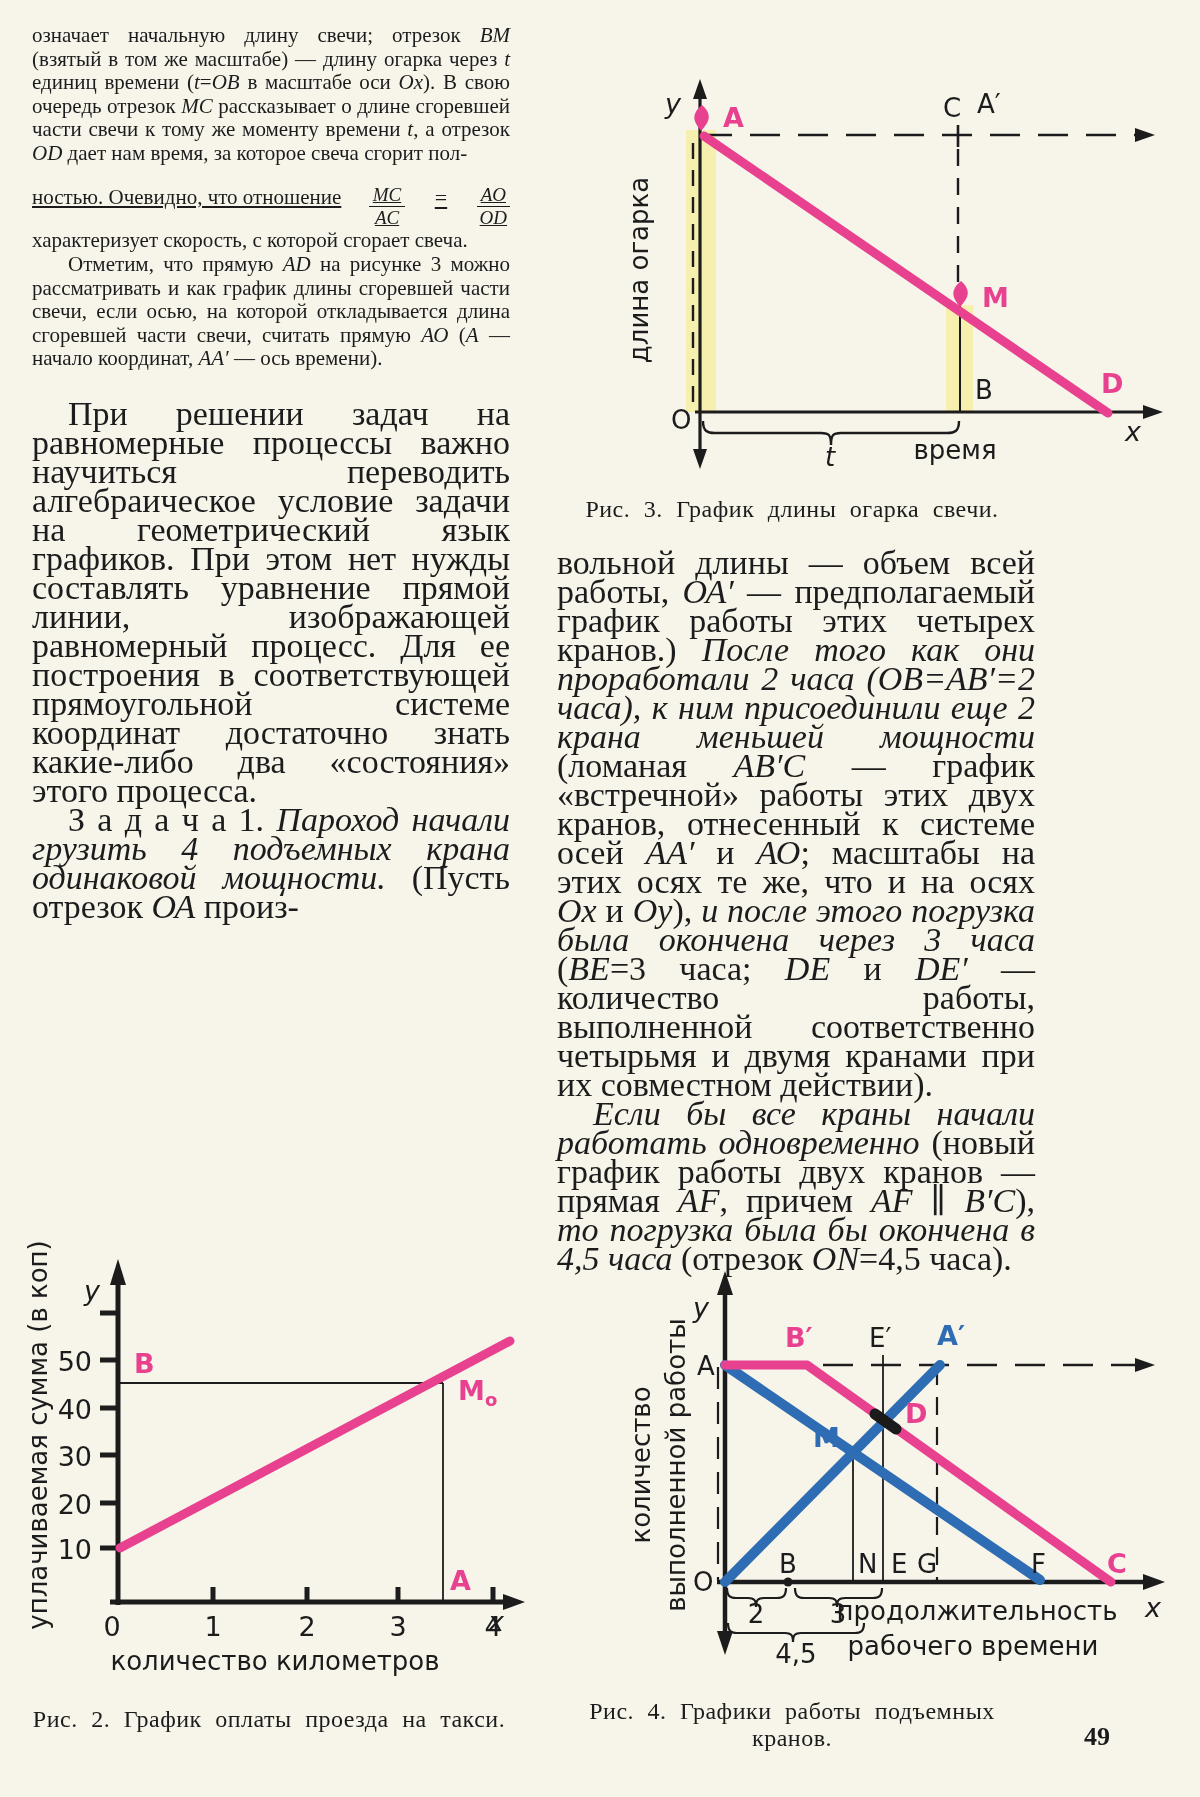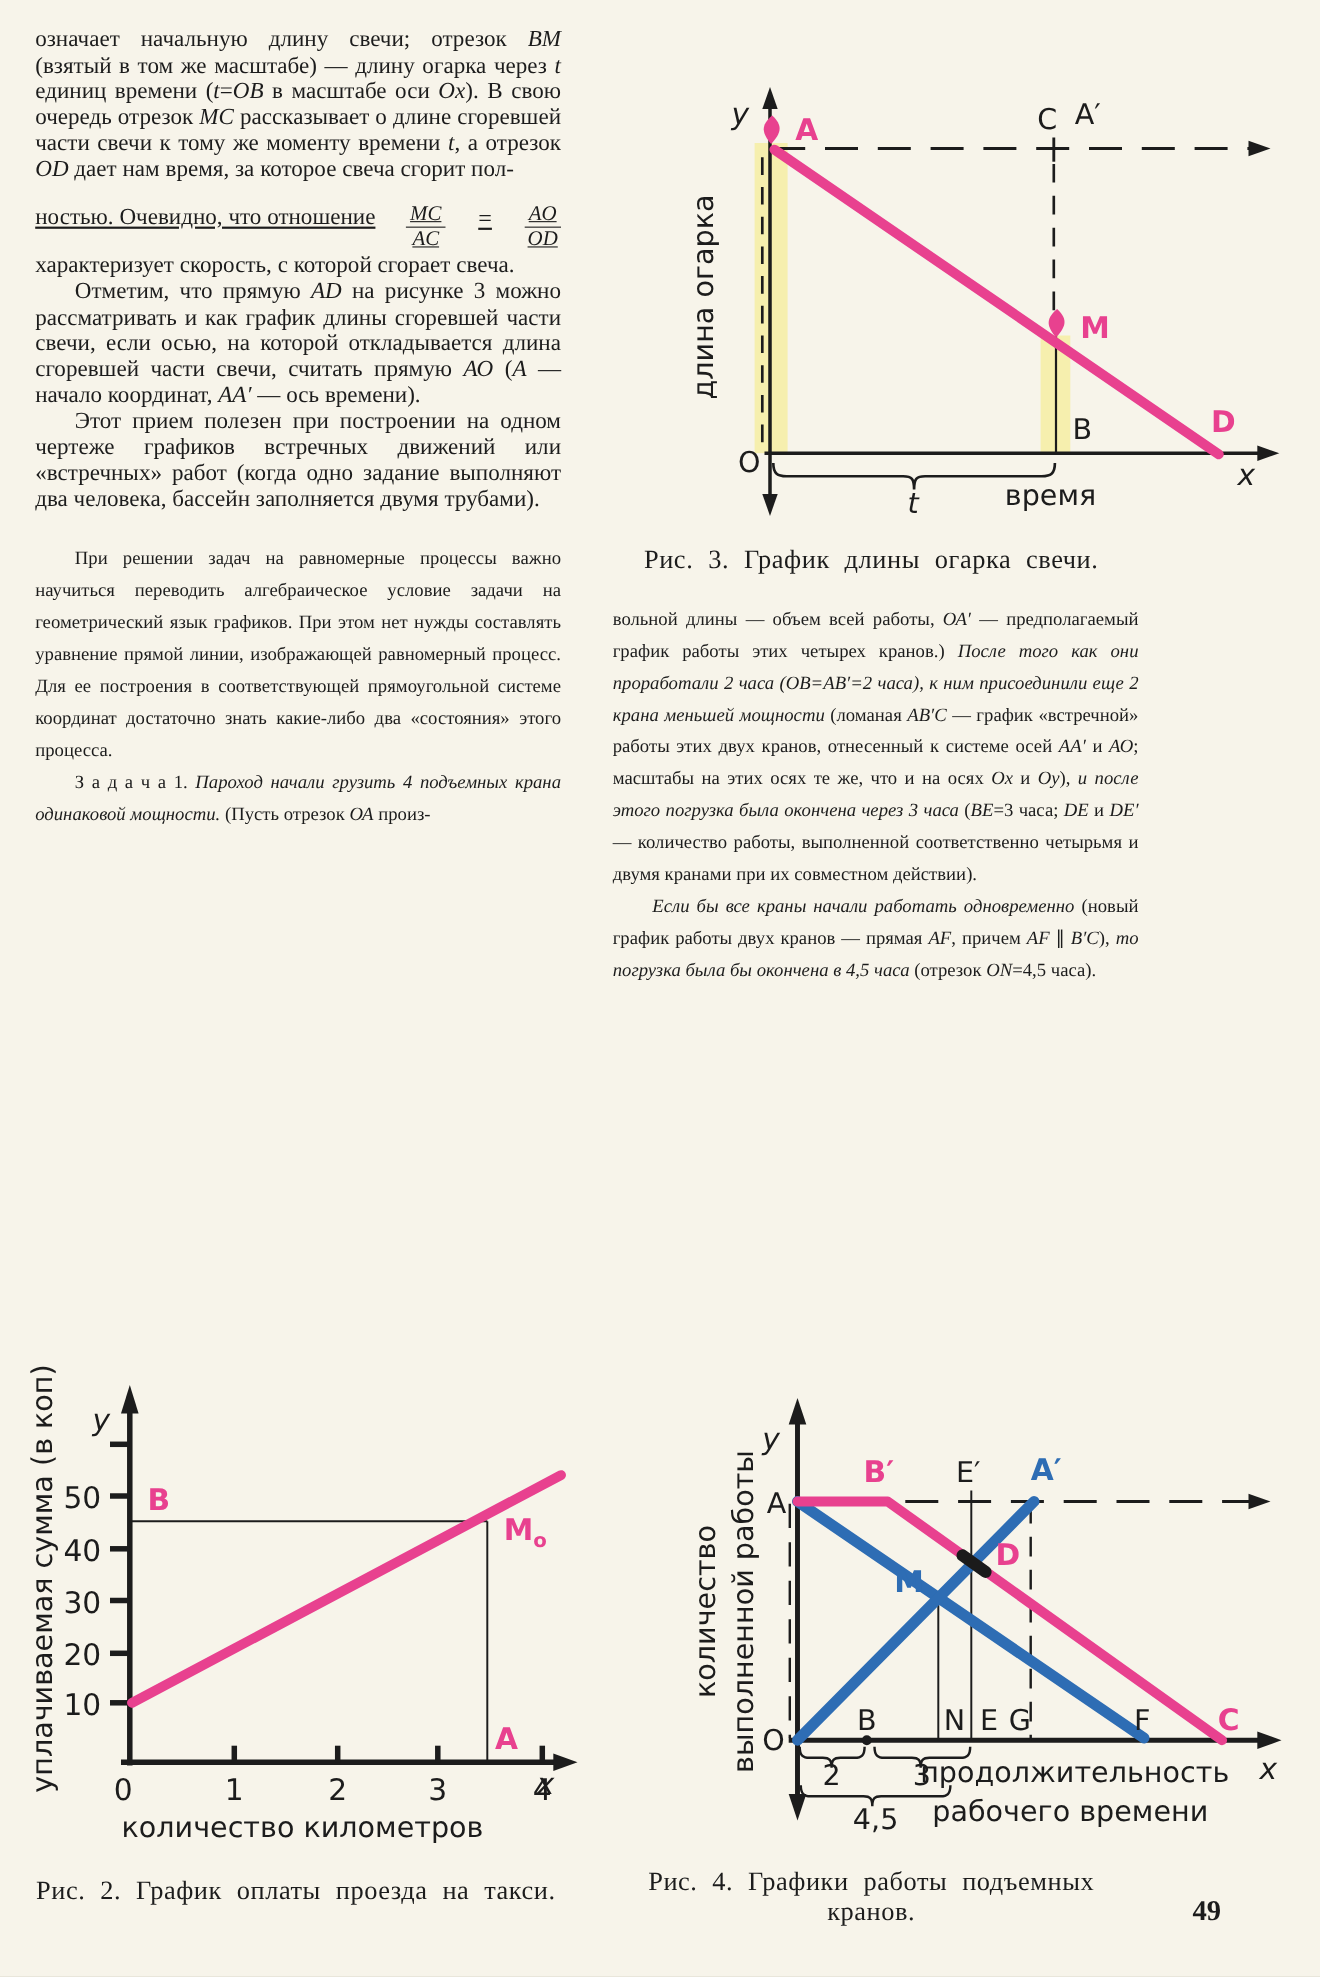--- a/index.html
+++ b/index.html
@@ -7,22 +7,22 @@
     position:relative;width:1200px;height:1797px;margin:0 auto;
     background:var(--paper,#f7f4ea);
     font-family:"Liberation Serif","DejaVu Serif",serif;
     color:var(--ink,#1c1c1c);overflow:hidden;
   }
   .col{position:absolute;}
   .col-left{left:32px;top:24px;width:478px;}
   .col-right{left:557px;top:548px;width:478px;}
   p.para{margin:0;text-align:justify;}
   p.sm{font-size:21px;line-height:23.6px;}
-  p.lg{font-size:17px;line-height:29px;}
-  p.indent{text-indent:36px;font-family:Liberation Serif, serif;}
+  p.lg{font-size:34px;line-height:29px;}
+  p.indent{text-indent:36px;}
   p.gap{margin-top:28px;}
   .it{font-style:italic;}
   .formula-line{display:flex;align-items:center;justify-content:space-between;margin:5px 0 3px 0;text-decoration:underline;}
   .frac{display:inline-flex;flex-direction:column;align-items:center;font-style:italic;font-size:19px;line-height:1.1;margin-top:19px;}
   .frac .num{border-bottom:1.7px solid currentColor;padding:0 4px 1px 4px;}
   .frac .den{padding-top:1px;}
   .eq{font-size:22px;padding:0 2px;}
   .caption{
     position:absolute;text-align:center;font-size:24px;word-spacing:7px;letter-spacing:.5px;
   }
@@ -51,21 +51,20 @@
           <span class="den">AC</span>
         </span>
         <span class="eq">=</span>
         <span class="frac">
           <span class="num">AO</span>
           <span class="den">OD</span>
         </span>
       </p>
       <p class="para sm"><span>характеризует скорость, с которой сгорает свеча.</span></p>
       <p class="para sm indent"><span>Отметим, что прямую </span><span class="it">AD</span><span> на рисунке 3 можно рассматривать и как график длины сгоревшей части свечи, если осью, на которой откладывается длина сгоревшей части свечи, считать прямую </span><span class="it">АО</span><span> (</span><span class="it">А</span><span> — начало координат, </span><span class="it">АА′</span><span> — ось времени).</span></p>
-      <p class="para sm indent"><span>Этот прием полезен при построении на одном чертеже графиков встречных движений или «встречных» работ (когда одно задание выполняют два человека, бассейн заполняется двумя трубами).</span></p>
       <p class="para lg indent gap"><span>При решении задач на равномерные процессы важно научиться переводить алгебраическое условие задачи на геометрический язык графиков. При этом нет нужды составлять уравнение прямой линии, изображающей равномерный процесс. Для ее построения в соответствующей прямоугольной системе координат достаточно знать какие-либо два «состояния» этого процесса.</span></p>
       <p class="para lg indent"><span>З а д а ч а  1. </span><span class="it">Пароход начали грузить 4 подъемных крана одинаковой мощности.</span><span> (Пусть отрезок </span><span class="it">ОА</span><span> произ-</span></p>
     </div>
 
   <div class="col col-right">
       <p class="para lg"><span>вольной длины — объем всей работы, </span><span class="it">ОА′</span><span> — предполагаемый график работы этих четырех кранов.) </span><span class="it">После того как они проработали 2 часа (ОВ=АВ′=2 часа), к ним присоединили еще 2 крана меньшей мощности</span><span> (ломаная </span><span class="it">АВ′С</span><span> — график «встречной» работы этих двух кранов, отнесенный к системе осей </span><span class="it">АА′</span><span> и </span><span class="it">АО</span><span>; масштабы на этих осях те же, что и на осях </span><span class="it">Ох</span><span> и </span><span class="it">Оу</span><span>), </span><span class="it">и после этого погрузка была окончена через 3 часа</span><span> (</span><span class="it">ВЕ</span><span>=3 часа; </span><span class="it">DE</span><span> и </span><span class="it">DE′</span><span> — количество работы, выполненной соответственно четырьмя и двумя кранами при их совместном действии).</span></p>
       <p class="para lg indent"><span class="it">Если бы все краны начали работать одновременно</span><span> (новый график работы двух кранов — прямая </span><span class="it">AF</span><span>, причем </span><span class="it">AF</span><span> ∥ </span><span class="it">B′C</span><span>), </span><span class="it">то погрузка была бы окончена в 4,5 часа</span><span> (отрезок </span><span class="it">ON</span><span>=4,5 часа).</span></p>
     </div>
 
   <svg style="left:545px;top:55px;" width="660" height="430" viewBox="0 0 660 430">

